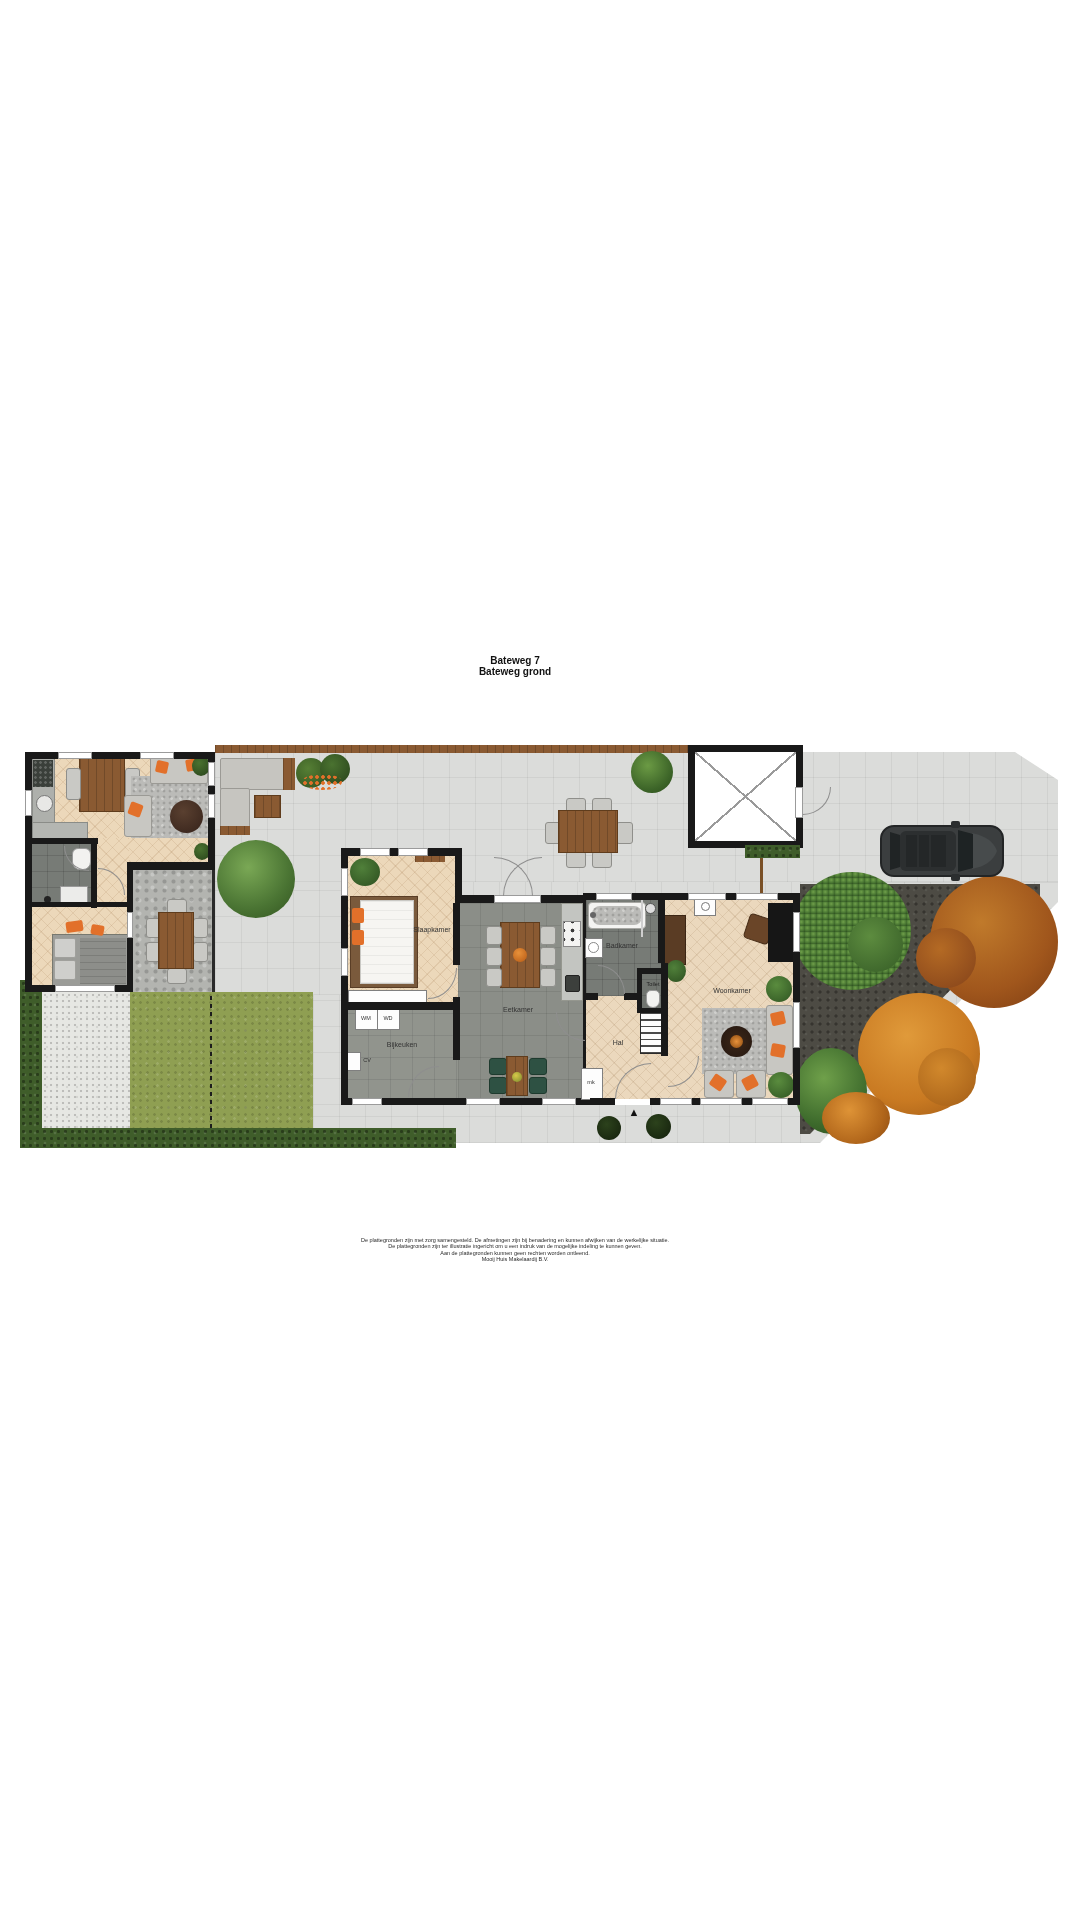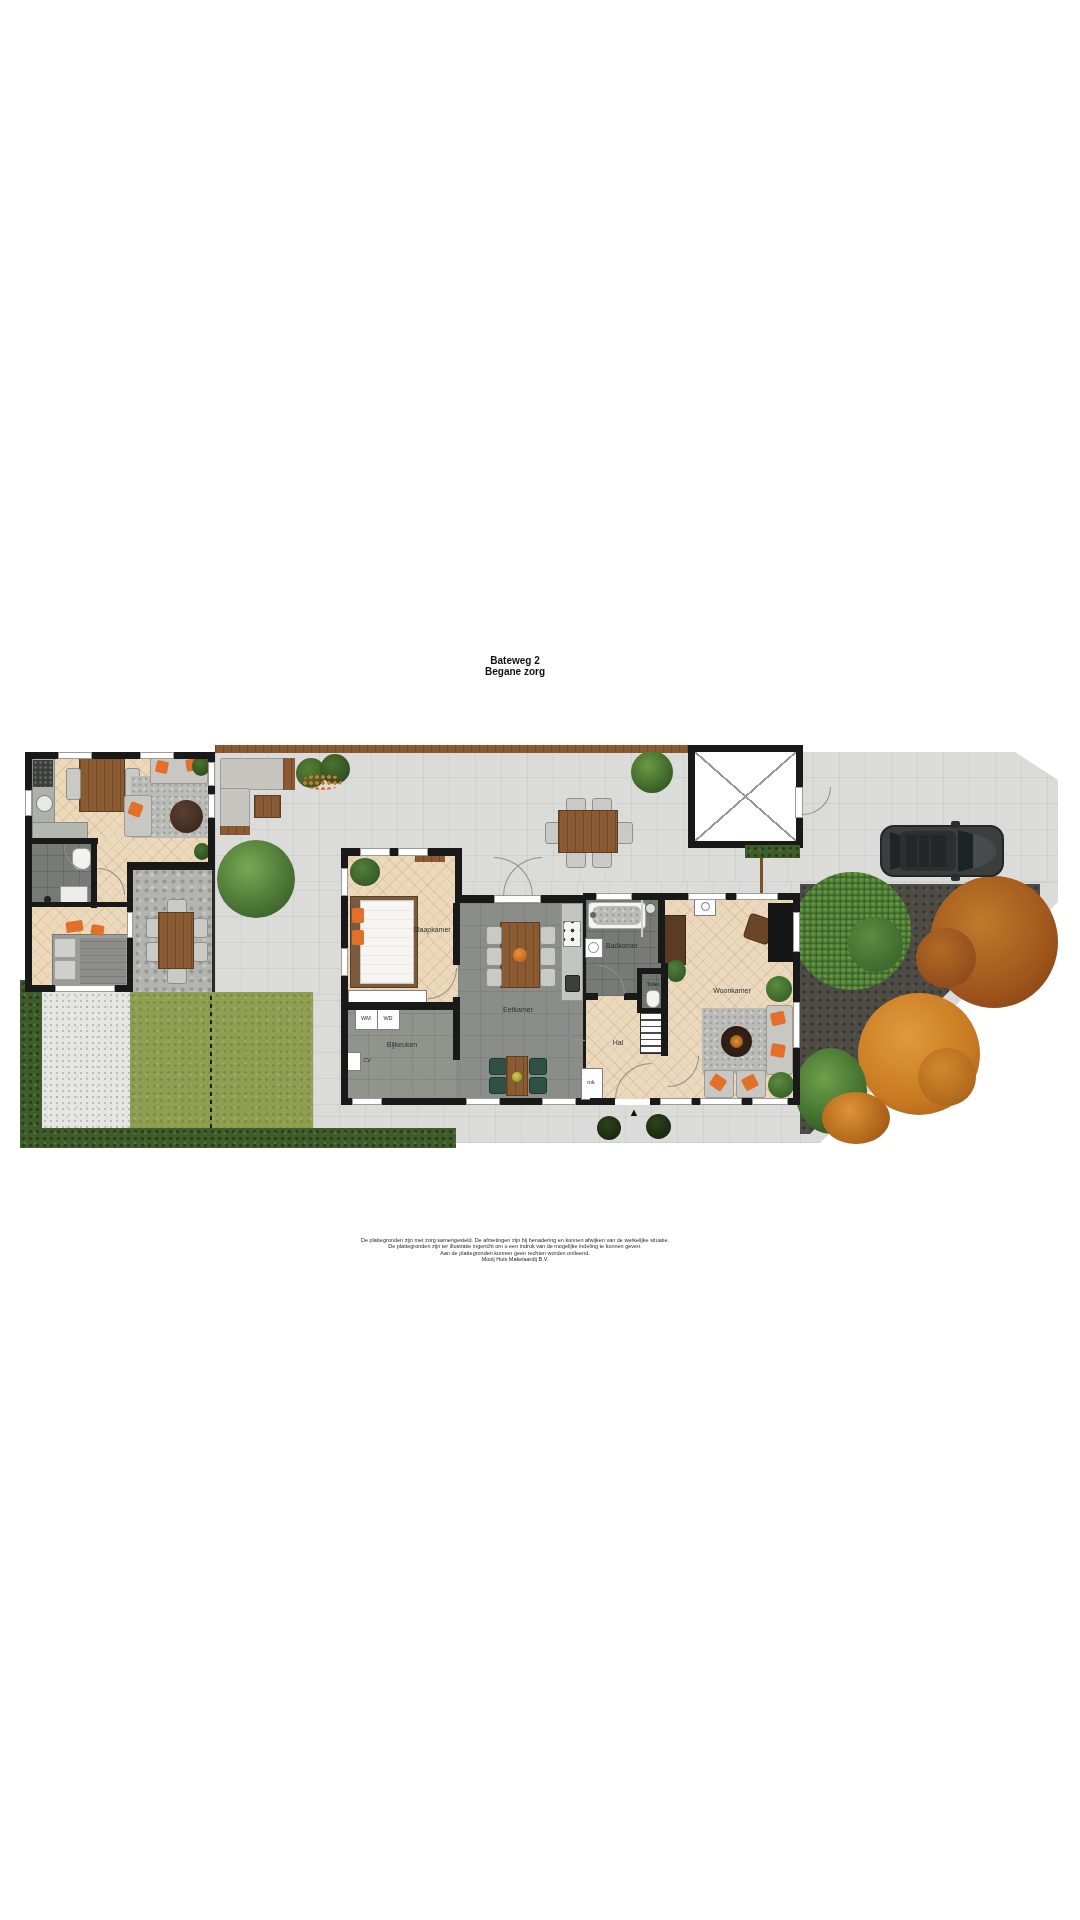--- a/index.html
+++ b/index.html
@@ -59,22 +59,22 @@
   .woodf{background-color:#8a5a32;background-image:repeating-linear-gradient(90deg,rgba(0,0,0,.18) 0 1px,transparent 1px 8px);}
   .title{position:absolute;font-weight:bold;font-size:10px;color:#111;text-align:center;line-height:11px;}
   .disc{position:absolute;width:470px;left:280px;text-align:center;font-size:5.5px;line-height:6.4px;color:#2a2a2a;}
 </style>
 </head>
 <body>
 
 <div id="canvas">
 
   <div class="title" style="left:365px;top:655px;width:300px">
-    <div>Bateweg 2</div>
-    <div>Begane zorg</div>
+    <div>Bateweg 7</div>
+    <div>Bateweg grond</div>
   </div>
 
   <div class="e paving" style="left:215px;top:752px;width:843px;height:130px;clip-path:polygon(0 0,800px 0,843px 28px,843px 130px,0 130px)"></div>
   <div class="e paving" style="left:215px;top:882px;width:128px;height:113px"></div>
   <div class="e paving" style="left:313px;top:995px;width:30px;height:110px"></div>
   <div class="e paving" style="left:313px;top:1105px;width:487px;height:38px"></div>
   <div class="e paving" style="left:583px;top:882px;width:217px;height:13px"></div>
   <div class="e paving" style="left:343px;top:882px;width:240px;height:14px"></div>
   <div class="e paving" style="left:800px;top:882px;width:258px;height:261px;clip-path:polygon(0 0,258px 0,258px 20px,20px 261px,0 261px)"></div>
 

